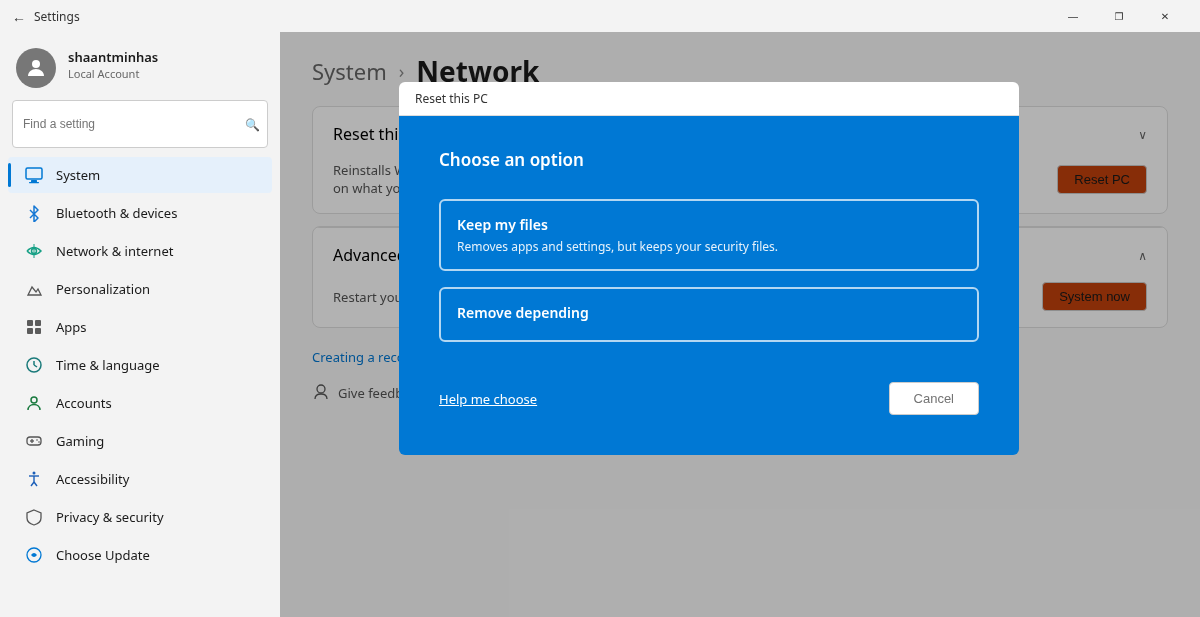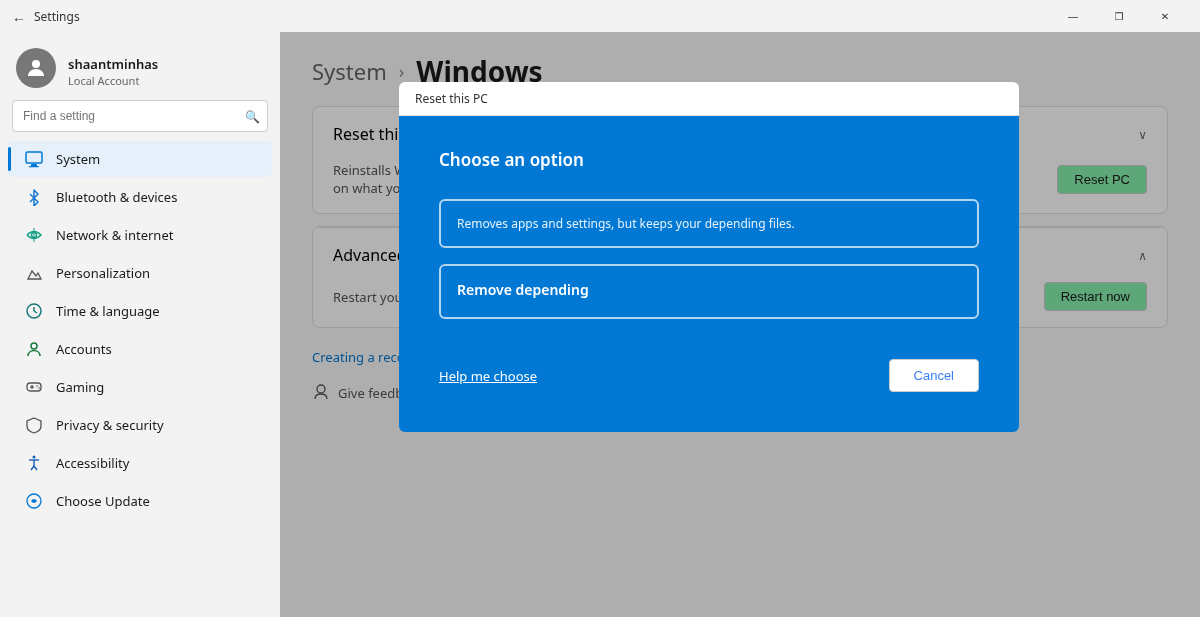--- a/index.html
+++ b/index.html
@@ -59,21 +59,21 @@
       width: 280px;
       background: #f3f3f3;
       display: flex;
       flex-direction: column;
       flex-shrink: 0;
       padding-bottom: 8px;
       overflow-y: auto;
     }
     .user-profile {
       display: flex;
-      align-items: flex-end;
+      align-items: flex-start;
       gap: 12px;
       padding: 16px 16px 12px;
     }
     .avatar {
       width: 40px;
       height: 40px;
       border-radius: 50%;
       background: #888;
       display: flex;
       align-items: center;
@@ -94,21 +94,21 @@
     .user-info { display: flex; flex-direction: column; }
     .user-name { font-size: 13px; font-weight: 600; color: #1a1a1a; }
     .user-role { font-size: 11px; color: #666; }
 
     .search-box {
       margin: 0 12px 8px;
       position: relative;
     }
     .search-box input {
       width: 100%;
-      height: 32px;
+      height: 48px;
       border: 1px solid #ccc;
       border-radius: 4px;
       padding: 0 24px 0 10px;
       font-size: 12px;
       background: white;
       outline: none;
     }
     .search-icon {
       position: absolute;
       right: 8px;
@@ -209,21 +209,21 @@
       padding: 0 20px 16px;
       display: flex;
       align-items: center;
       justify-content: space-between;
     }
     .recovery-card-desc { font-size: 13px; color: #555; max-width: 600px; }
     .btn-action {
       padding: 6px 16px;
       border: 1px solid #ccc;
       border-radius: 4px;
-      background: #86efac;
+      background: #c2410c;
       cursor: pointer;
       font-size: 13px;
       color: #1a1a1a;
       white-space: nowrap;
       flex-shrink: 0;
     }
 
     .recovery-card-body-restart {
       padding: 0 20px 16px;
       display: flex;
@@ -328,21 +328,21 @@
       text-decoration: underline;
       cursor: pointer;
     }
     .btn-cancel {
       padding: 8px 24px;
       border: 1px solid #ccc;
       border-radius: 4px;
       background: white;
       cursor: pointer;
       font-size: 13px;
-      color: #3b82f6;
+      color: #737373;
     }
   </style>
 </head>
 <body>
 
 <div class="title-bar">
   <div class="title-bar-left">
     <span style="cursor:pointer;font-size:14px;color:#333;">←</span>
     <span>Settings</span>
   </div>
@@ -410,20 +410,31 @@
       <span class="nav-icon">
         <svg width="18" height="18" viewBox="0 0 18 18" fill="none">
             <path d="M3 15 L7 7 L11 12 L13 9 L16 15Z" stroke="#555" stroke-width="1.3" fill="none"></path>
           </svg>
       </span>
       <span>Personalization</span>
     </div>
     <div class="nav-item">
       <span class="nav-icon">
         <svg width="18" height="18" viewBox="0 0 18 18" fill="none">
+            <rect x="2" y="2" width="6" height="6" rx="1" fill="#5b5b5b"></rect>
+            <rect x="10" y="2" width="6" height="6" rx="1" fill="#5b5b5b"></rect>
+            <rect x="2" y="10" width="6" height="6" rx="1" fill="#5b5b5b"></rect>
+            <rect x="10" y="10" width="6" height="6" rx="1" fill="#5b5b5b"></rect>
+          </svg>
+      </span>
+      <span>Apps</span>
+    </div>
+    <div class="nav-item">
+      <span class="nav-icon">
+        <svg width="18" height="18" viewBox="0 0 18 18" fill="none">
             <circle cx="9" cy="9" r="7" stroke="#1a7a7a" stroke-width="1.5"></circle>
             <line x1="9" y1="5" x2="9" y2="9" stroke="#1a7a7a" stroke-width="1.5"></line>
             <line x1="9" y1="9" x2="12" y2="11" stroke="#1a7a7a" stroke-width="1.5"></line>
           </svg>
       </span>
       <span>Time &amp; language</span>
     </div>
     <div class="nav-item">
       <span class="nav-icon">
         <svg width="18" height="18" viewBox="0 0 18 18" fill="none">
@@ -441,53 +452,53 @@
             <line x1="5" y1="9" x2="9" y2="9" stroke="#555" stroke-width="1.3"></line>
             <circle cx="12" cy="8" r="0.8" fill="#555"></circle>
             <circle cx="14" cy="10" r="0.8" fill="#555"></circle>
           </svg>
       </span>
       <span>Gaming</span>
     </div>
     <div class="nav-item">
       <span class="nav-icon">
         <svg width="18" height="18" viewBox="0 0 18 18" fill="none">
-            <path d="M9 2 L16 5 L16 10 Q16 15 9 17 Q2 15 2 10 L2 5 Z" stroke="#555" stroke-width="1.3" fill="none"></path>
-          </svg>
-      </span>
-      <span>Privacy &amp; security</span>
-    </div>
-    <div class="nav-item">
-      <span class="nav-icon">
-        <svg width="18" height="18" viewBox="0 0 18 18" fill="none">
             <circle cx="9" cy="3" r="1.5" fill="#1a5eb8"></circle>
             <line x1="4" y1="6" x2="14" y2="6" stroke="#1a5eb8" stroke-width="1.4"></line>
             <line x1="9" y1="6" x2="9" y2="12" stroke="#1a5eb8" stroke-width="1.4"></line>
             <line x1="9" y1="12" x2="6" y2="16" stroke="#1a5eb8" stroke-width="1.4"></line>
             <line x1="9" y1="12" x2="12" y2="16" stroke="#1a5eb8" stroke-width="1.4"></line>
           </svg>
       </span>
       <span>Accessibility</span>
     </div>
     <div class="nav-item">
       <span class="nav-icon">
         <svg width="18" height="18" viewBox="0 0 18 18" fill="none">
+            <path d="M9 2 L16 5 L16 10 Q16 15 9 17 Q2 15 2 10 L2 5 Z" stroke="#555" stroke-width="1.3" fill="none"></path>
+          </svg>
+      </span>
+      <span>Privacy &amp; security</span>
+    </div>
+    <div class="nav-item">
+      <span class="nav-icon">
+        <svg width="18" height="18" viewBox="0 0 18 18" fill="none">
             <circle cx="9" cy="9" r="7" stroke="#0078d4" stroke-width="1.3"></circle>
             <path d="M6 9 Q9 5 12 9 Q9 13 6 9" fill="#0078d4"></path>
           </svg>
       </span>
       <span>Choose Update</span>
     </div>
   </div>
 
   <div class="main-content">
     <div class="page-header">
       <span class="breadcrumb">System</span>
       <span class="breadcrumb-sep">›</span>
-      <span class="page-title">Windows</span>
+      <span class="page-title">Network</span>
     </div>
 
     <div class="content-area">
 
       <div class="recovery-card">
         <div class="recovery-card-header">
           <span>Reset this PC</span>
           <span class="chevron">∨</span>
         </div>
         <div class="recovery-card-body">
@@ -497,21 +508,21 @@
       </div>
 
       <div class="recovery-card">
         <div class="collapsed-section">
           <div class="collapsed-section-header">
             <span>Advanced startup</span>
             <span class="chevron">∧</span>
           </div>
           <div class="recovery-card-body-restart">
             <span class="recovery-card-desc">Restart your device to change startup settings, including starting from a disc or USB drive</span>
-            <button class="btn-action">Restart now</button>
+            <button class="btn-action">System now</button>
           </div>
         </div>
       </div>
 
       <a class="help-link" href="#">Creating a recovery drive</a>
 
       <div class="feedback-row">
         <span>
           <svg width="18" height="18" viewBox="0 0 18 18" fill="none">
               <circle cx="9" cy="7" r="4" stroke="#555" stroke-width="1.3"></circle>
@@ -522,21 +533,22 @@
       </div>
     </div>
 
     <div class="overlay"></div>
     <div class="dialog-wrapper">
       <div class="dialog-titlebar">Reset this PC</div>
       <div class="dialog-body">
         <div class="dialog-heading">Choose an option</div>
 
         <div class="dialog-option">
-          <div class="dialog-option-desc">Removes apps and settings, but keeps your depending files.</div>
+          <div class="dialog-option-title">Keep my files</div>
+          <div class="dialog-option-desc">Removes apps and settings, but keeps your security files.</div>
         </div>
 
         <div class="dialog-option">
           <div class="dialog-option-title">Remove depending</div>
         </div>
 
         <div class="dialog-footer">
           <span class="help-link-dialog">Help me choose</span>
           <button class="btn-cancel">Cancel</button>
         </div>

